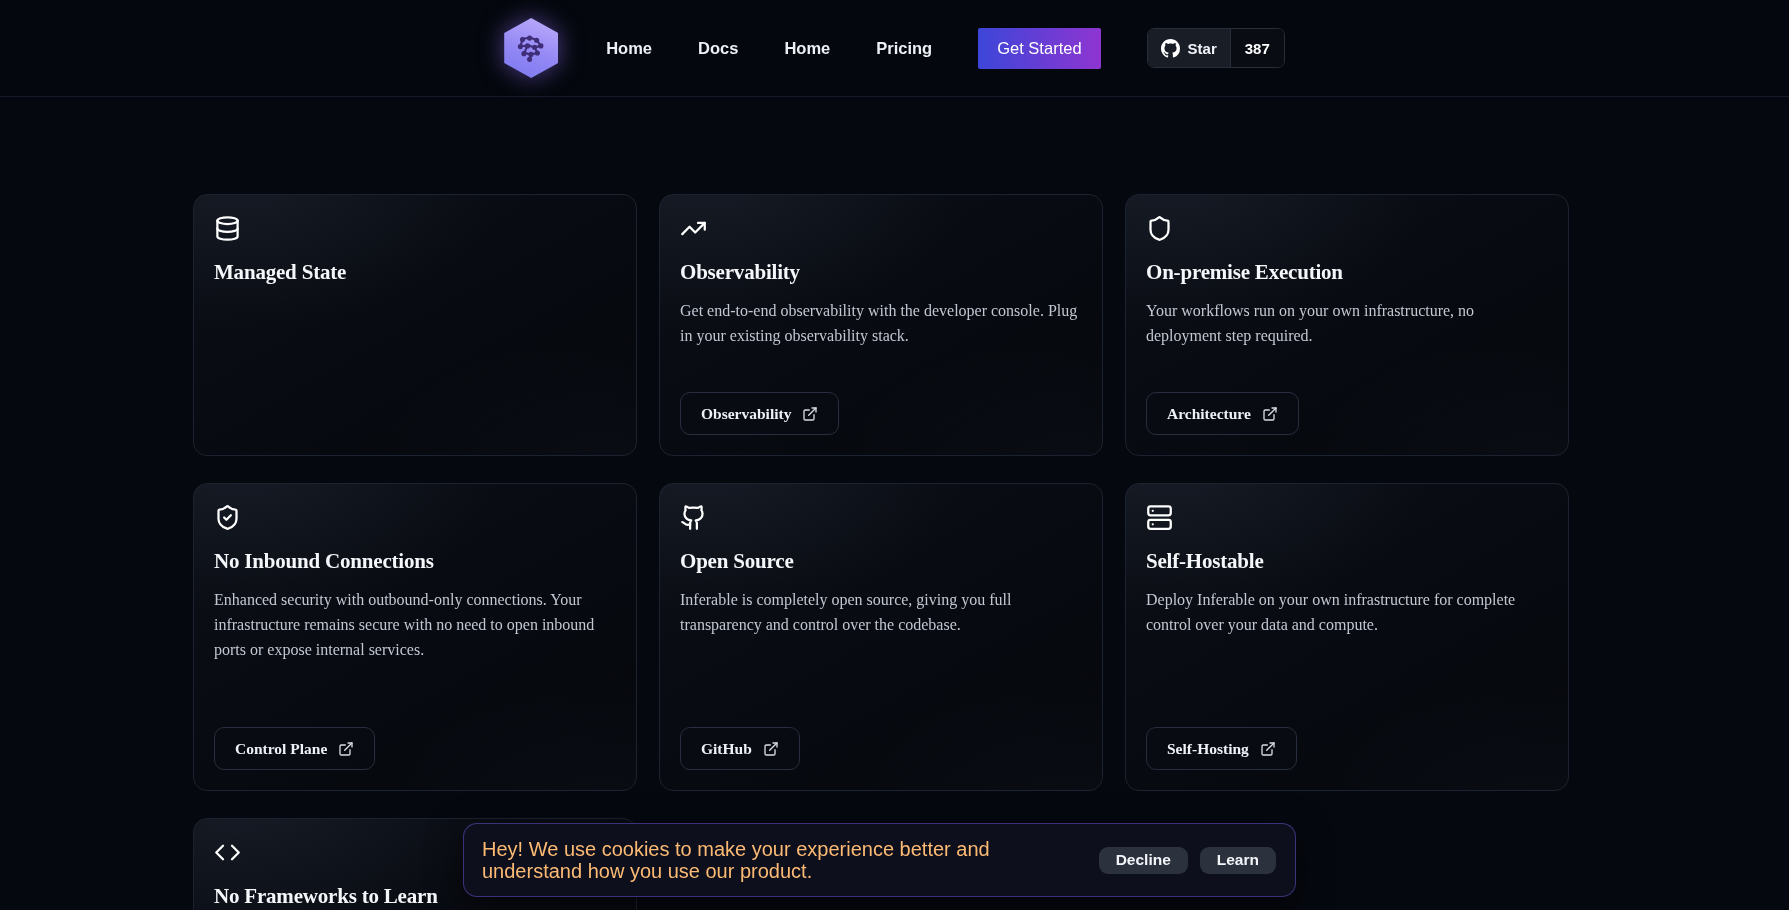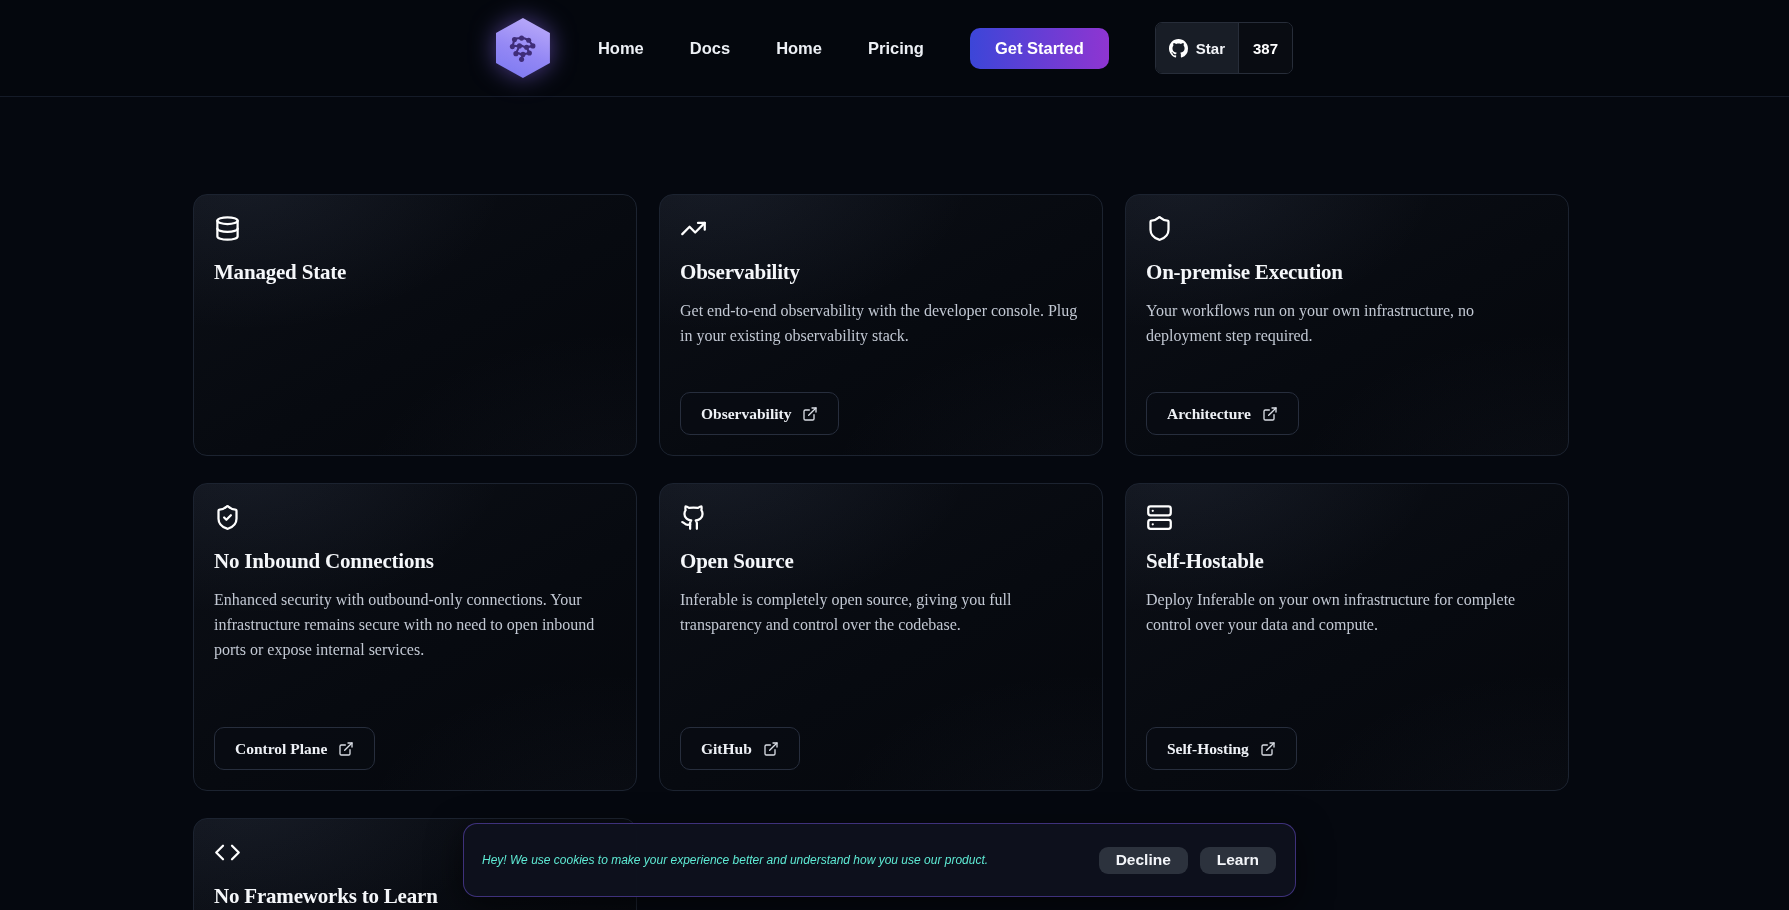--- a/index.html
+++ b/index.html
@@ -25,25 +25,25 @@
     clip-path:polygon(50% 0,100% 25%,100% 75%,50% 100%,0 75%,0 25%);
     background:linear-gradient(200deg,#b9a9f9 8%,#9488f5 55%,#7a78f0 100%);
     display:flex; align-items:center; justify-content:center;
   }
   .nav-link {
     color:#edf0f5; font-size:16.5px; font-weight:600; text-decoration:none; cursor:pointer;
   }
   .cta {
     display:inline-block; cursor:pointer; text-decoration:none;
     background:linear-gradient(90deg,#3c46d8,#8f35d1);
-    color:#ffffff; font-weight:700; font-size:16.5px;
-    padding:11px 25px; border-radius:10px;
+    color:#ffffff; font-weight:400; font-size:16.5px;
+    padding:11px 19px; border-radius:2px;
   }
   .star {
-    display:flex; align-items:stretch; height:52px;
+    display:flex; align-items:stretch; height:40px;
     border:1px solid #272d39; border-radius:7px; overflow:hidden; cursor:pointer;
   }
   .star-left {
     display:flex; align-items:center; gap:8px; padding:0 13px;
     background:#181d26; color:#f2f4f8; font-weight:700; font-size:15px;
     border-right:1px solid #272d39;
   }
   .star-right {
     display:flex; align-items:center; padding:0 14px;
     background:#090c12; color:#ffffff; font-weight:700; font-size:15px;
@@ -77,21 +77,21 @@
   .ext-icon { width:16px; height:16px; color:#d9dde4; }
 
   
   .cookie {
     position:absolute; left:463px; top:823px; width:833px; height:74px; z-index:5;
     background:rgba(13,17,29,.97);
     border:1px solid rgba(122,92,240,.45); border-radius:14px;
     display:flex; align-items:center; padding:0 19px 0 18px; gap:16px;
     box-shadow:0 10px 34px rgba(0,0,0,.55);
   }
-  .cookie p { flex:1; max-width:532px; margin:0; color:#5eead4; font-size:12px; line-height:22px;font-style:italic; }
+  .cookie p { flex:1; max-width:532px; margin:0; color:#fdba74; font-size:20px; line-height:22px; }
   .cookie-actions { margin-left:auto; display:flex; gap:12px; }
   .cookie-btn {
     height:27px; padding:0 17px; border:none; cursor:pointer;
     border-radius:9px; background:#2c323d; color:#f3f5f9; font-weight:700; font-size:15.5px;
     font-family:"Liberation Sans","DejaVu Sans",sans-serif;
   }
 </style>
 </head>
 <body>
 

